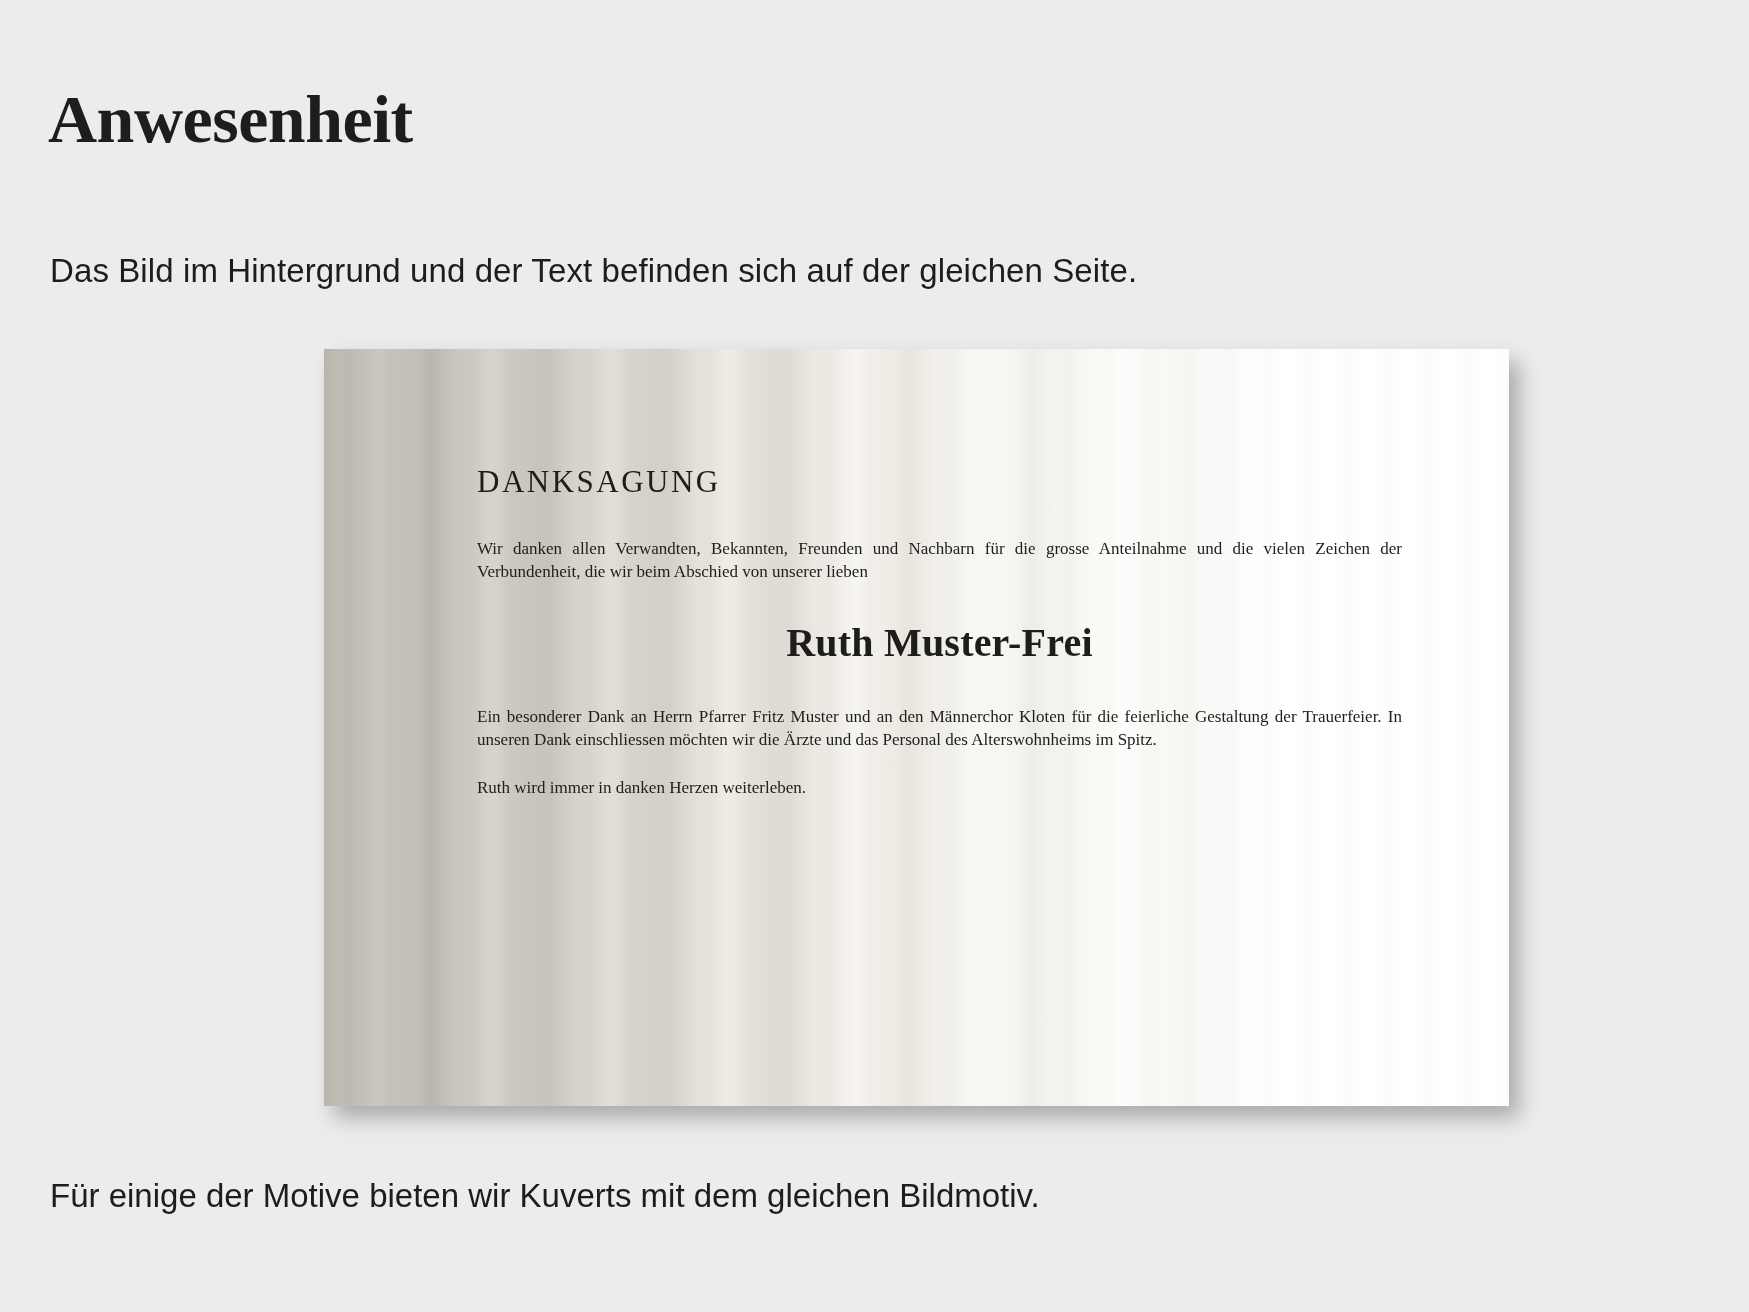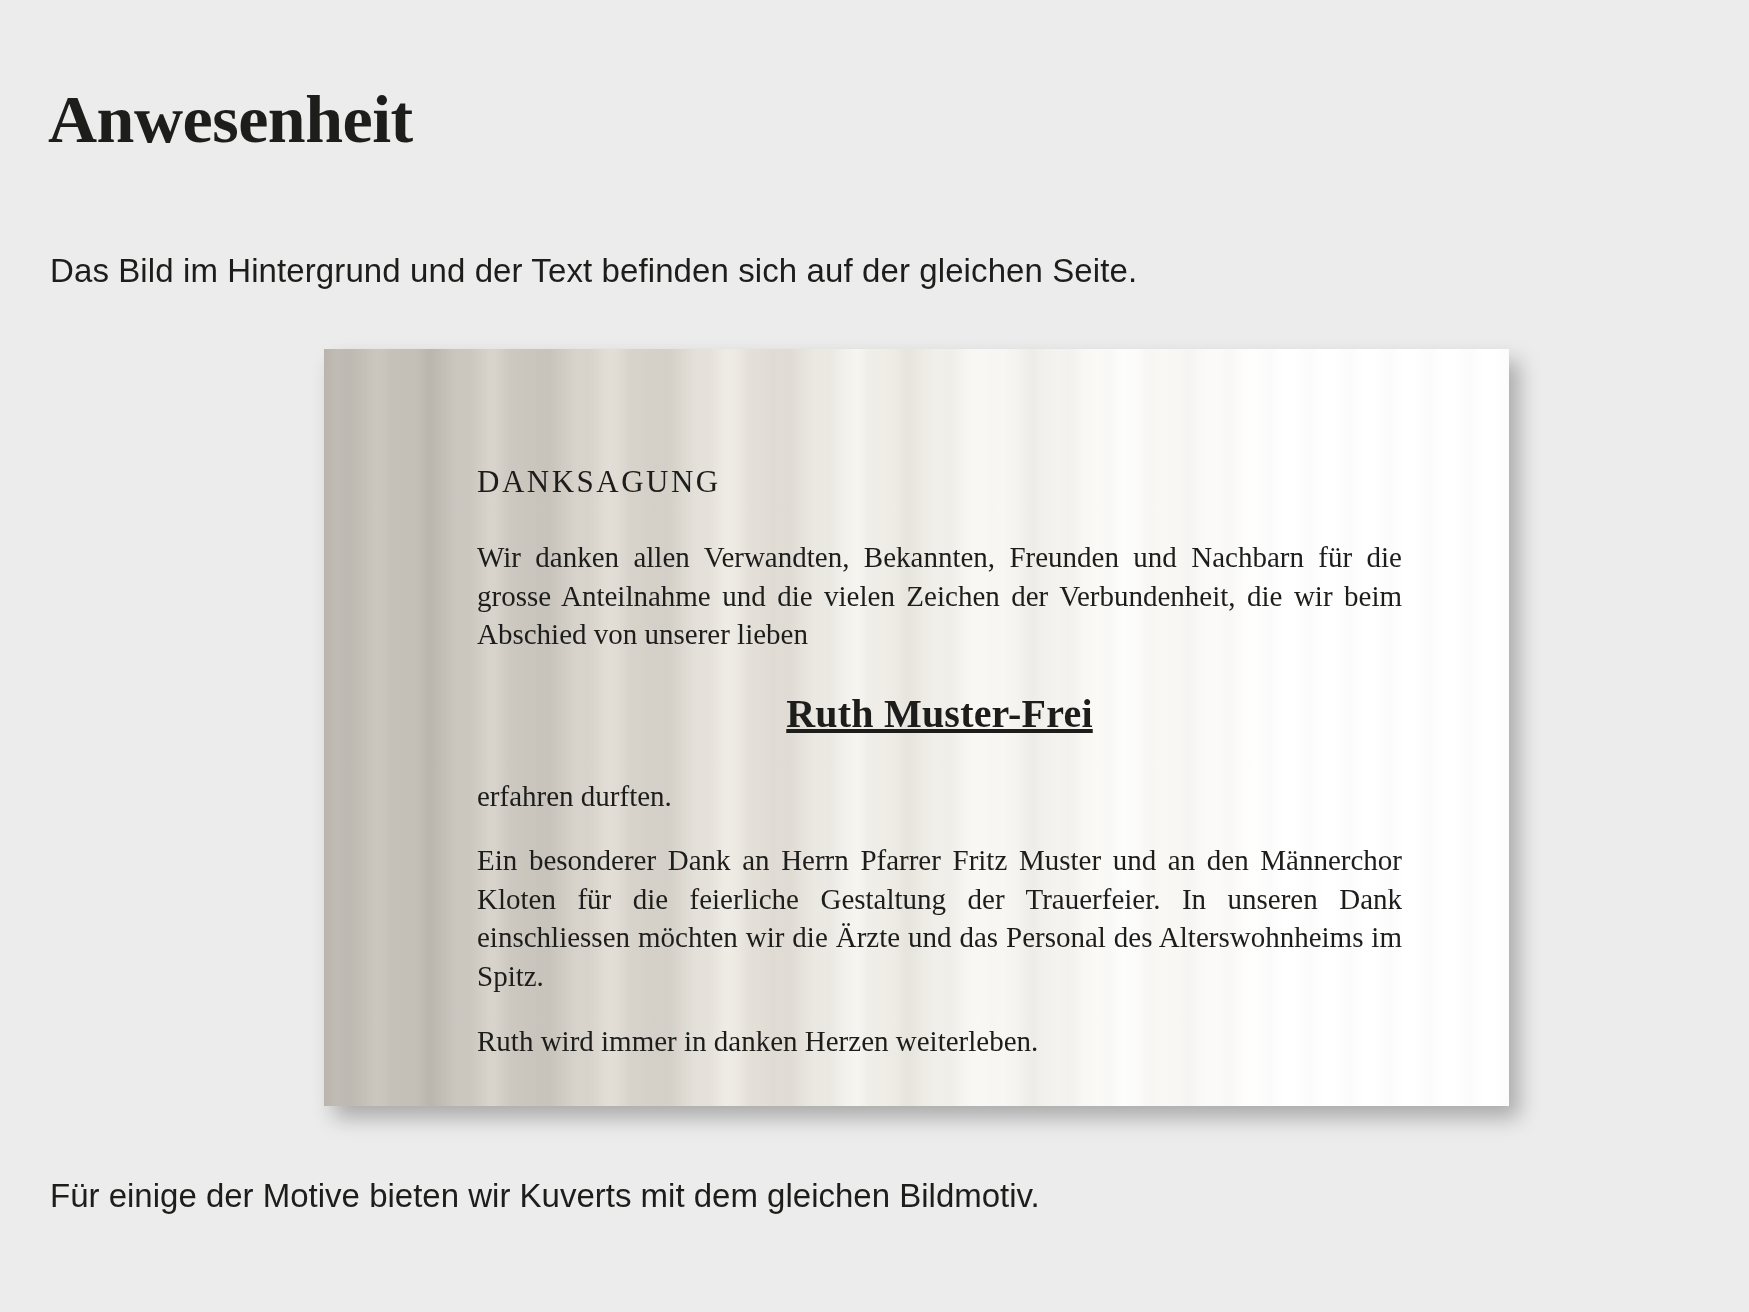--- a/index.html
+++ b/index.html
@@ -96,34 +96,33 @@
   }
 
   .dank-head {
     font-size: 31px;
     letter-spacing: 2.5px;
     font-weight: 400;
     margin-bottom: 38px;
   }
 
   .para {
-    font-size: 29px;
+    font-size: 17px;
     line-height: 1.33;
     text-align: justify;
     margin: 7px 0 26px 0;
   }
   .para.tight { margin-bottom: 22px; }
 
   .deceased-name {
     text-align: center;
     font-size: 40px;
     font-weight: 700;
     margin: 36px 0 40px 0;
     letter-spacing: 0.2px;
-    text-decoration: underline;
   }
 
   .footer-note {
     position: absolute;
     left: 50px;
     top: 1172px;
     font-size: 33px;
     line-height: 1.45;
     color: #1d1d1b;
   }
@@ -134,21 +133,20 @@
 <h1 class="page-title">Anwesenheit</h1>
 
 <p class="subtitle">Das Bild im Hintergrund und der Text befinden sich auf der gleichen Seite.</p>
 
 <div class="card-wrap">
   <div class="card">
     <div class="card-content">
       <div class="dank-head">DANKSAGUNG</div>
       <p class="para tight">Wir danken allen Verwandten, Bekannten, Freunden und Nachbarn für die grosse Anteilnahme und die vielen Zeichen der Verbundenheit, die wir beim Abschied von unserer lieben</p>
       <div class="deceased-name">Ruth Muster-Frei</div>
-      <p class="para">erfahren durften.</p>
       <p class="para">Ein besonderer Dank an Herrn Pfarrer Fritz Muster und an den Männerchor Kloten für die feierliche Gestaltung der Trauerfeier. In unseren Dank einschliessen möchten wir die Ärzte und das Personal des Alterswohnheims im Spitz.</p>
       <p class="para">Ruth wird immer in danken Herzen weiterleben.</p>
 
     </div>
   </div>
 </div>
 
 <div class="footer-note">
   <div>Für einige der Motive bieten wir Kuverts mit dem gleichen Bildmotiv.</div>
 </div>

